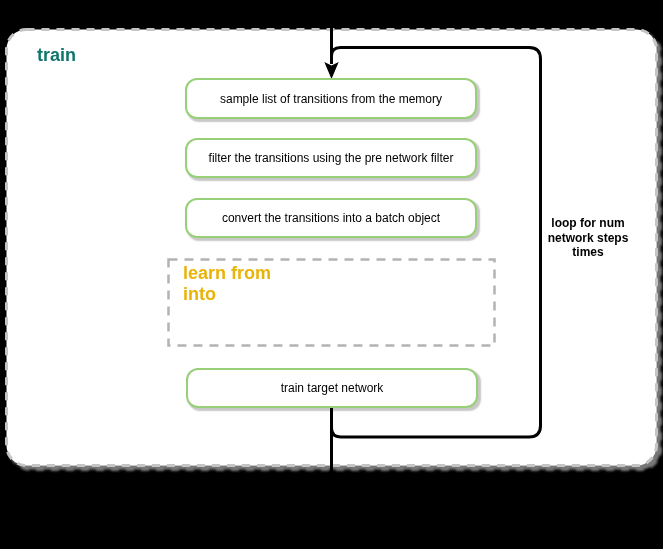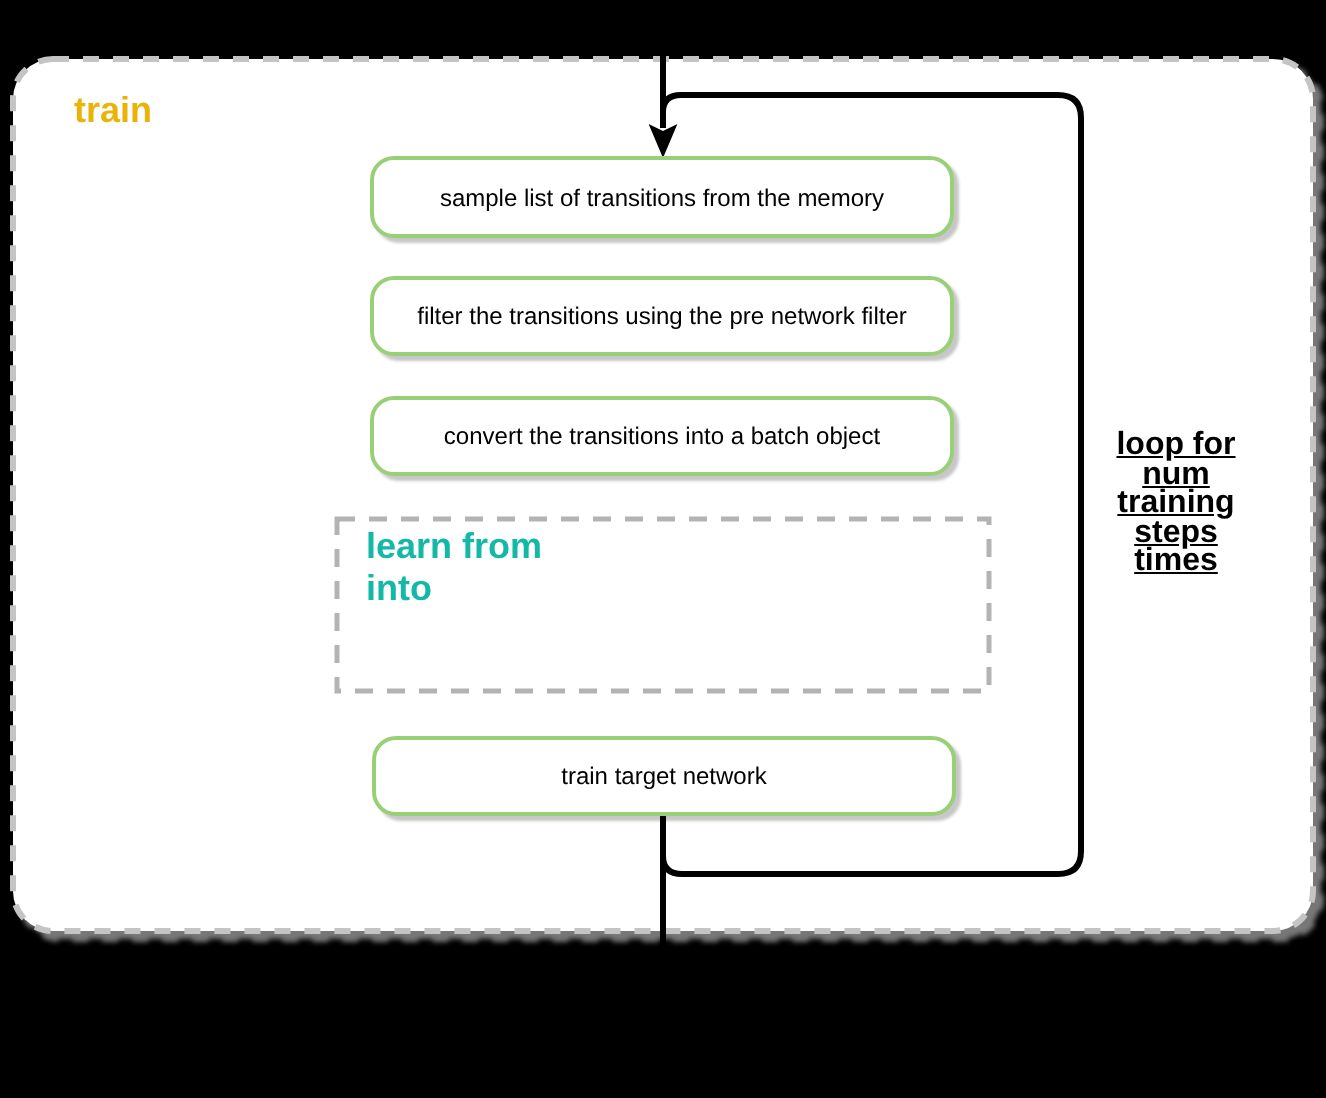--- a/index.html
+++ b/index.html
@@ -20,21 +20,21 @@
     left: 0;
     top: 0;
     z-index: 1;
   }
   .train-title {
     position: absolute;
     left: 37px;
     top: 45px;
     font-size: 18px;
     font-weight: bold;
-    color: #eab308;
+    color: #0f766e;
     z-index: 3;
   }
   .action-box {
     position: absolute;
     left: 185px;
     width: 292px;
     height: 41px;
     box-sizing: border-box;
     background: var(--node-fill, #ffffff);
     border: 2.5px solid var(--node-border, #97d077);
@@ -52,35 +52,34 @@
   .box-filter  { top: 138px; height: 40px; }
   .box-convert { top: 198px; height: 40px; }
   .box-update  { top: 368px; left: 186px; height: 40px; }
   .learn-text {
     position: absolute;
     left: 183px;
     top: 263px;
     font-size: 18px;
     font-weight: bold;
     line-height: 21px;
-    color: #14b8a6;
+    color: #eab308;
     z-index: 2;
   }
   .loop-label {
     position: absolute;
     left: 543px;
     top: 216px;
     width: 90px;
     text-align: center;
-    font-size: 16px;
+    font-size: 12px;
     font-weight: bold;
     line-height: 14.5px;
     color: #000;
     z-index: 2;
-    text-decoration: underline;
   }
 </style>
 </head>
 <body>
 
 <div class="stage">
 
   <svg width="663" height="549" viewBox="0 0 663 549">
     <defs>
       <filter id="ctr-shadow" x="-5%" y="-5%" width="115%" height="115%">
@@ -118,17 +117,17 @@
     <div>learn from</div>
     <div>into</div>
   </div>
 
   <div class="action-box box-update">
     <span>train target network</span>
   </div>
 
   <div class="loop-label">
     <div>loop for num</div>
-    <div>training steps</div>
+    <div>network steps</div>
     <div>times</div>
   </div>
 
 </div>
 
 </body></html>

